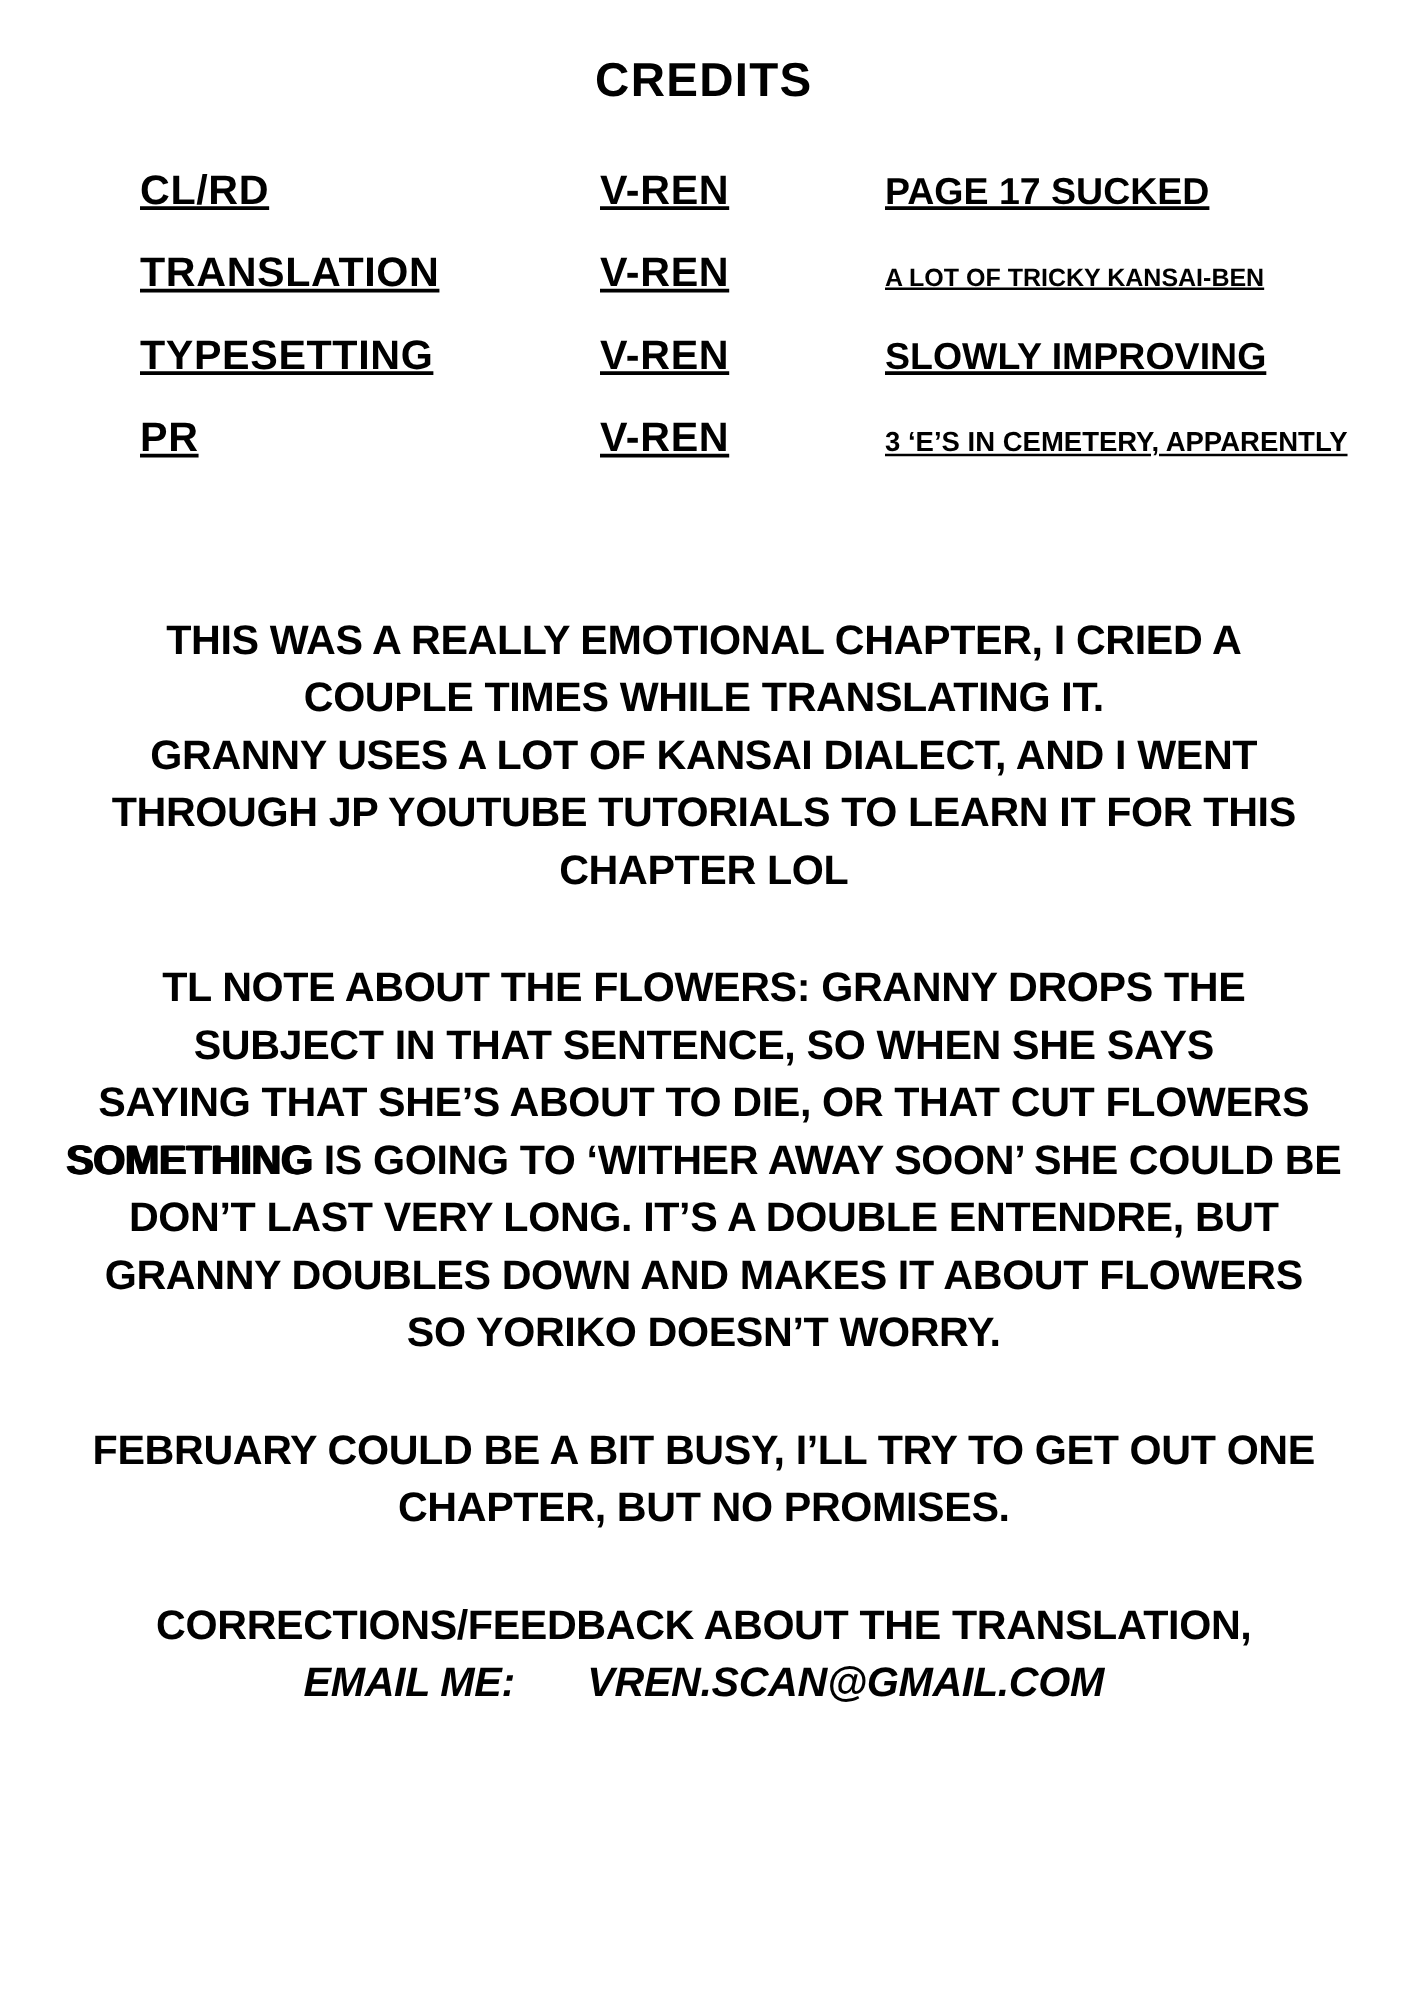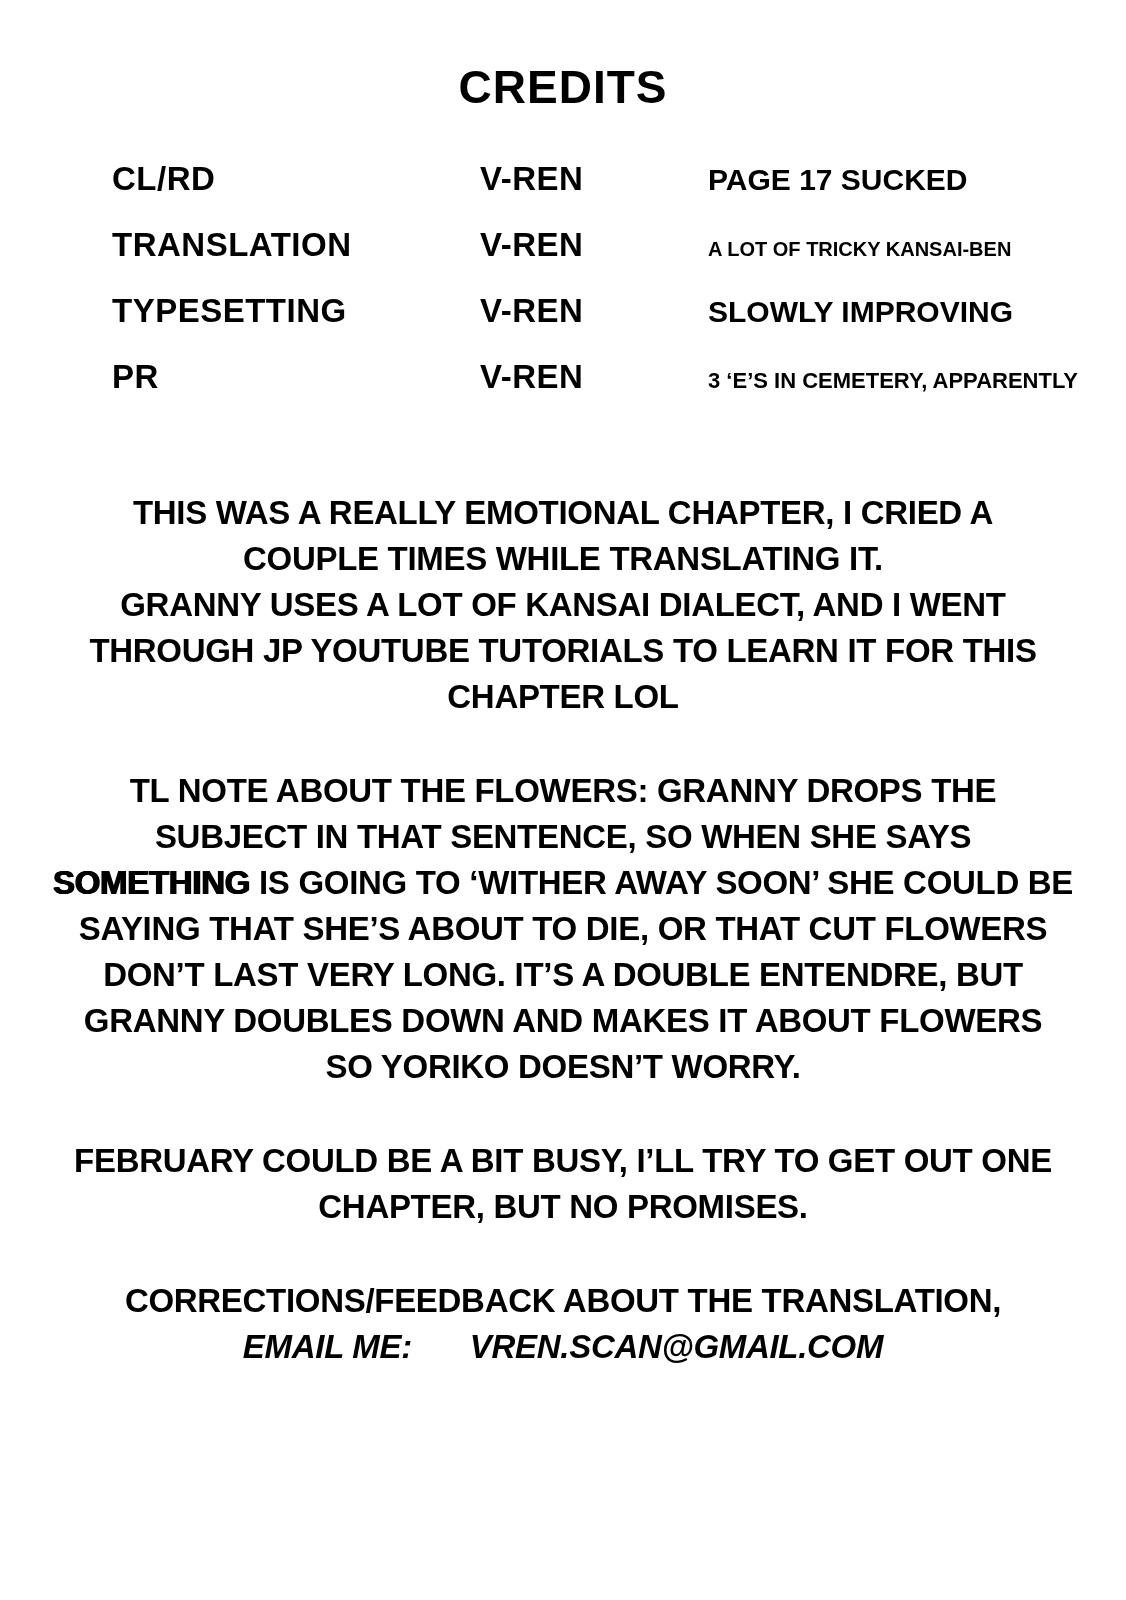--- a/index.html
+++ b/index.html
@@ -12,45 +12,46 @@
     width: 1126px;
     height: 1600px;
     margin: 0 auto;
     background: #ffffff;
     color: #000000;
     font-family: "Liberation Sans", sans-serif;
     font-weight: bold;
     overflow: hidden;
   }
   .title {
-    margin: 16px;
+    margin: 0;
     padding-top: 44px;
     text-align: center;
-    font-size: 46px;
+    font-size: 38px;
     font-weight: bold;
     letter-spacing: 1px;
   }
   .credits-table {
     margin: 46px 20px 0 112px;
     display: grid;
     grid-template-columns: 368px 228px auto;
     row-gap: 28px;
     align-items: baseline;
+    text-decoration: underline;
   }
   .role, .name {
     font-size: 33px;
     letter-spacing: 0.5px;
     white-space: nowrap;
   }
   .comment { white-space: nowrap; }
   .comment.large  { font-size: 30px; }
   .comment.medium { font-size: 20px; }
   .comment.small  { font-size: 22px; }
   .notes {
-    margin-top: 94px;
+    margin-top: 120px;
     text-align: center;
     font-size: 33px;
     line-height: 46px;
     letter-spacing: -0.3px;
   }
   .para + .para { margin-top: 48px; }
   .line { white-space: nowrap; }
   .emph {
     text-shadow: 0.8px 0 currentColor, -0.8px 0 currentColor;
   }
@@ -92,22 +93,22 @@
       <div class="line">THIS WAS A REALLY EMOTIONAL CHAPTER, I CRIED A</div>
       <div class="line">COUPLE TIMES WHILE TRANSLATING IT.</div>
       <div class="line">GRANNY USES A LOT OF KANSAI DIALECT, AND I WENT</div>
       <div class="line">THROUGH JP YOUTUBE TUTORIALS TO LEARN IT FOR THIS</div>
       <div class="line">CHAPTER LOL</div>
     </div>
 
     <div class="para">
       <div class="line">TL NOTE ABOUT THE FLOWERS: GRANNY DROPS THE</div>
       <div class="line">SUBJECT IN THAT SENTENCE, SO WHEN SHE SAYS</div>
+      <div class="line">SAYING THAT SHE’S ABOUT TO DIE, OR THAT CUT FLOWERS</div>
       <div class="line"><span class="emph">SOMETHING</span><span> IS GOING TO ‘WITHER AWAY SOON’ SHE COULD BE</span></div>
-      <div class="line">SAYING THAT SHE’S ABOUT TO DIE, OR THAT CUT FLOWERS</div>
       <div class="line">DON’T LAST VERY LONG. IT’S A DOUBLE ENTENDRE, BUT</div>
       <div class="line">GRANNY DOUBLES DOWN AND MAKES IT ABOUT FLOWERS</div>
       <div class="line">SO YORIKO DOESN’T WORRY.</div>
     </div>
 
     <div class="para">
       <div class="line">FEBRUARY COULD BE A BIT BUSY, I’LL TRY TO GET OUT ONE</div>
       <div class="line">CHAPTER, BUT NO PROMISES.</div>
     </div>
 

